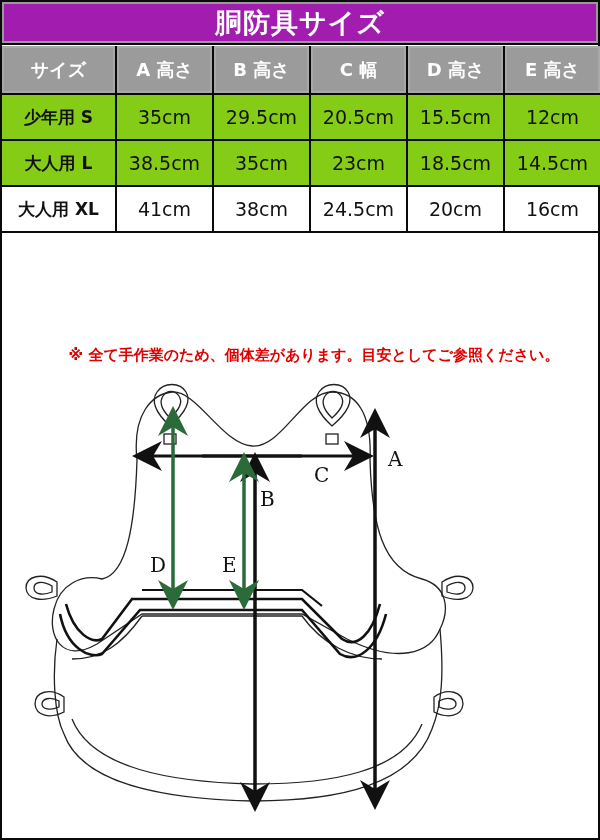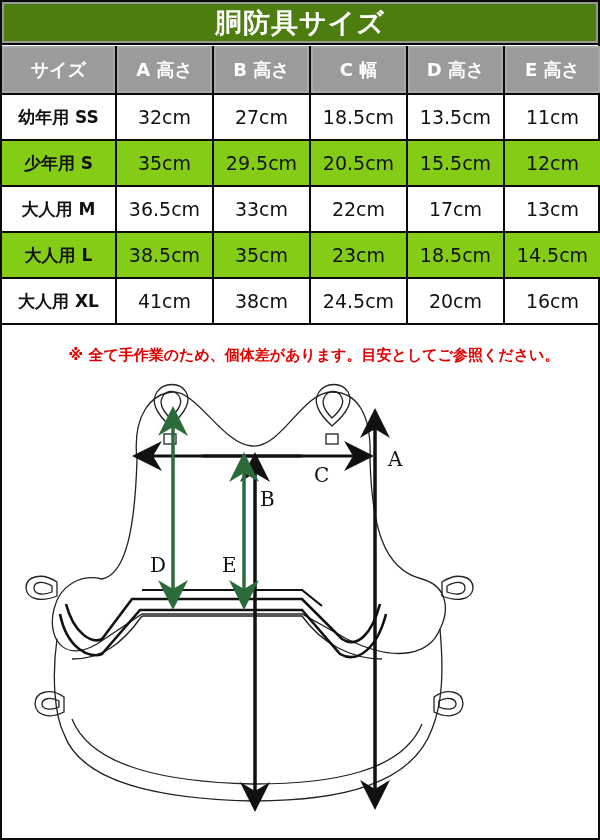--- a/index.html
+++ b/index.html
@@ -1,19 +1,19 @@
 <!DOCTYPE html>
 <html><head>
 <meta charset="utf-8">
 <style>
   * { box-sizing: border-box; margin: 0; padding: 0; }
   html, body { width: 600px; height: 840px; background: #ffffff; overflow: hidden; }
   body { font-family: "DejaVu Sans", "Liberation Sans", sans-serif; }
   .frame { position: absolute; left: 0; top: 0; width: 600px; height: 840px; border: 2px solid #0a0a0a; background: #fff; }
-  .title-bar { position: absolute; left: 2px; top: 2px; width: 596px; height: 43px; background: #4d7c0f;
+  .title-bar { position: absolute; left: 2px; top: 2px; width: 596px; height: 43px; background: #a21caf;
     border-bottom: 2px solid #0a0a0a; display: flex; align-items: center; justify-content: center;
     box-shadow: inset 0 0 0 2px #999; }
   .title-bar span { color: #ffffff; font-size: 27px; font-weight: bold; letter-spacing: 1px; }
   table.size-table { position: absolute; left: 0; top: 46px; width: 600px; border-collapse: collapse; table-layout: fixed; }
   table.size-table col.c0 { width: 115px; }
   table.size-table col.cx { width: 97px; }
   table.size-table th, table.size-table td { border: 2px solid #0a0a0a; text-align: center; white-space: nowrap; overflow: hidden; }
   table.size-table th { height: 48px; background: #9b9b9b; color: #ffffff; font-size: 18px; font-weight: bold;
     box-shadow: inset 0 0 0 2px #a8a8a8; }
   table.size-table td { height: 46px; font-size: 19px; color: #111; }
@@ -47,43 +47,27 @@
     </colgroup>
   <tbody>
       <tr>
     <th>サイズ</th>
     <th>A 高さ</th>
     <th>B 高さ</th>
     <th>C 幅</th>
     <th>D 高さ</th>
     <th>E 高さ</th>
   </tr>
-  <tr>
-    <td class="size-name">幼年用 SS</td>
-    <td>32cm</td>
-    <td>27cm</td>
-    <td>18.5cm</td>
-    <td>13.5cm</td>
-    <td>11cm</td>
-  </tr>
   <tr class="alt">
     <td class="size-name">少年用 S</td>
     <td>35cm</td>
     <td>29.5cm</td>
     <td>20.5cm</td>
     <td>15.5cm</td>
     <td>12cm</td>
-  </tr>
-  <tr>
-    <td class="size-name">大人用 M</td>
-    <td>36.5cm</td>
-    <td>33cm</td>
-    <td>22cm</td>
-    <td>17cm</td>
-    <td>13cm</td>
   </tr>
   <tr class="alt">
     <td class="size-name">大人用 L</td>
     <td>38.5cm</td>
     <td>35cm</td>
     <td>23cm</td>
     <td>18.5cm</td>
     <td>14.5cm</td>
   </tr>
   <tr>

